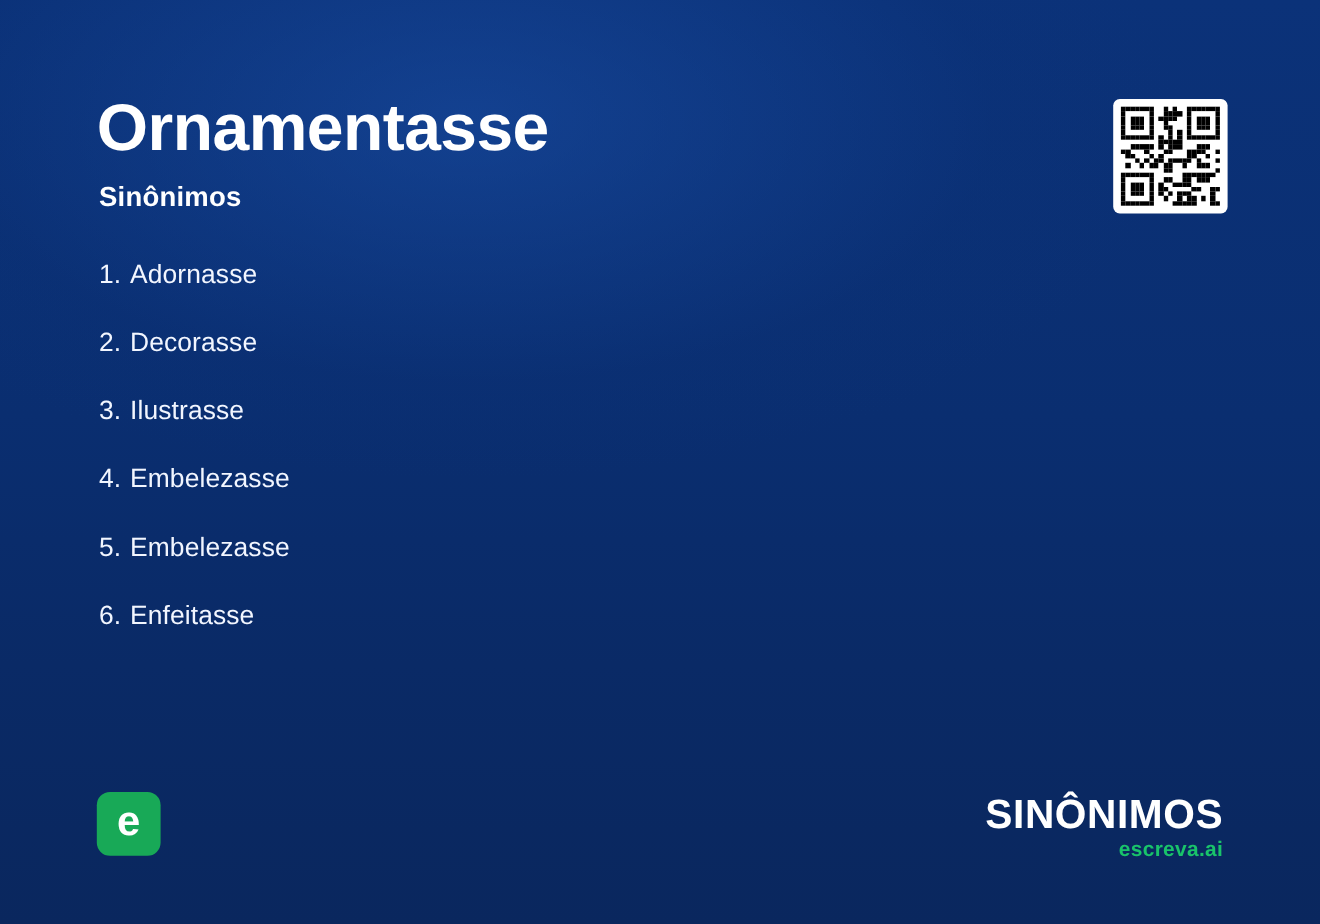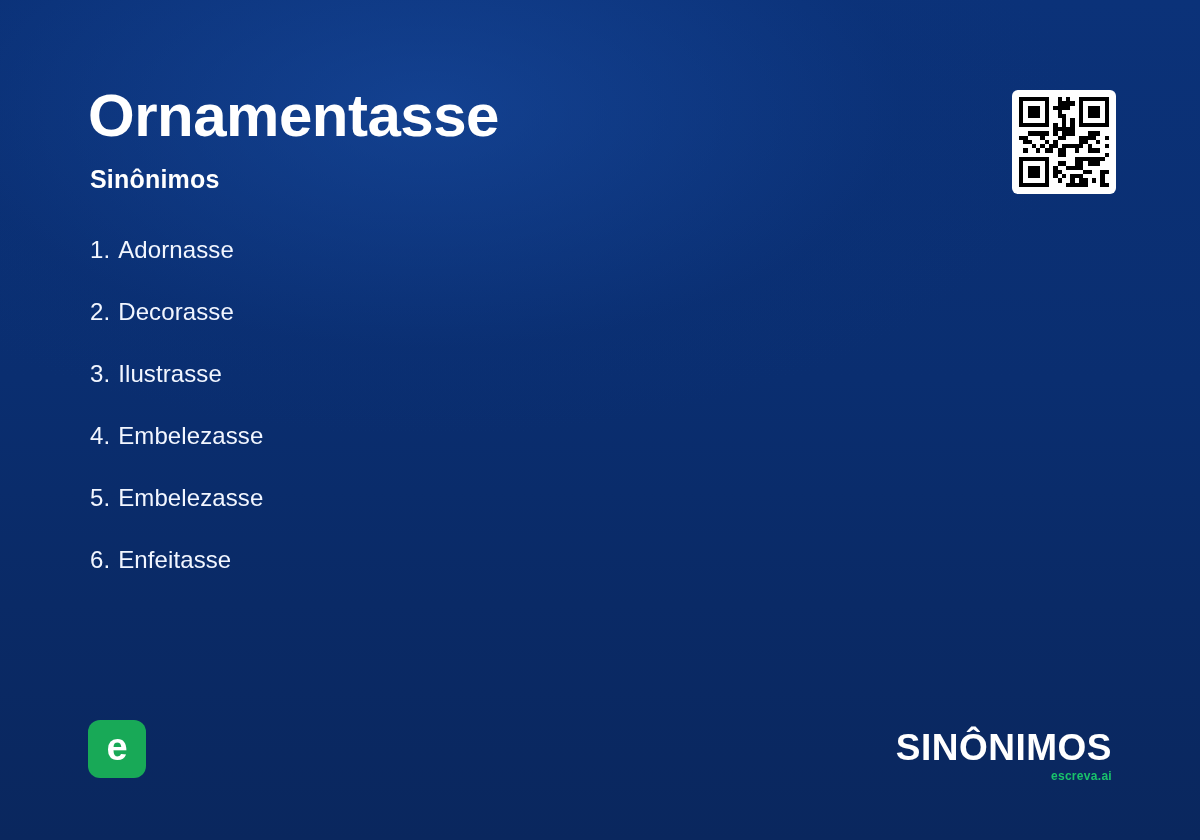--- a/index.html
+++ b/index.html
@@ -123,21 +123,21 @@
   }
   .footer-brand .fb-main {
     color: #ffffff;
     font-size: 37px;
     font-weight: 700;
     letter-spacing: 0.5px;
     display: block;
   }
   .footer-brand .fb-sub {
     color: #19c36a;
-    font-size: 12px;
+    font-size: 19px;
     font-weight: 700;
     letter-spacing: 0.3px;
     display: block;
     margin-top: 4px;
   }
 </style>
 </head>
 <body>
 
 <div class="card">

